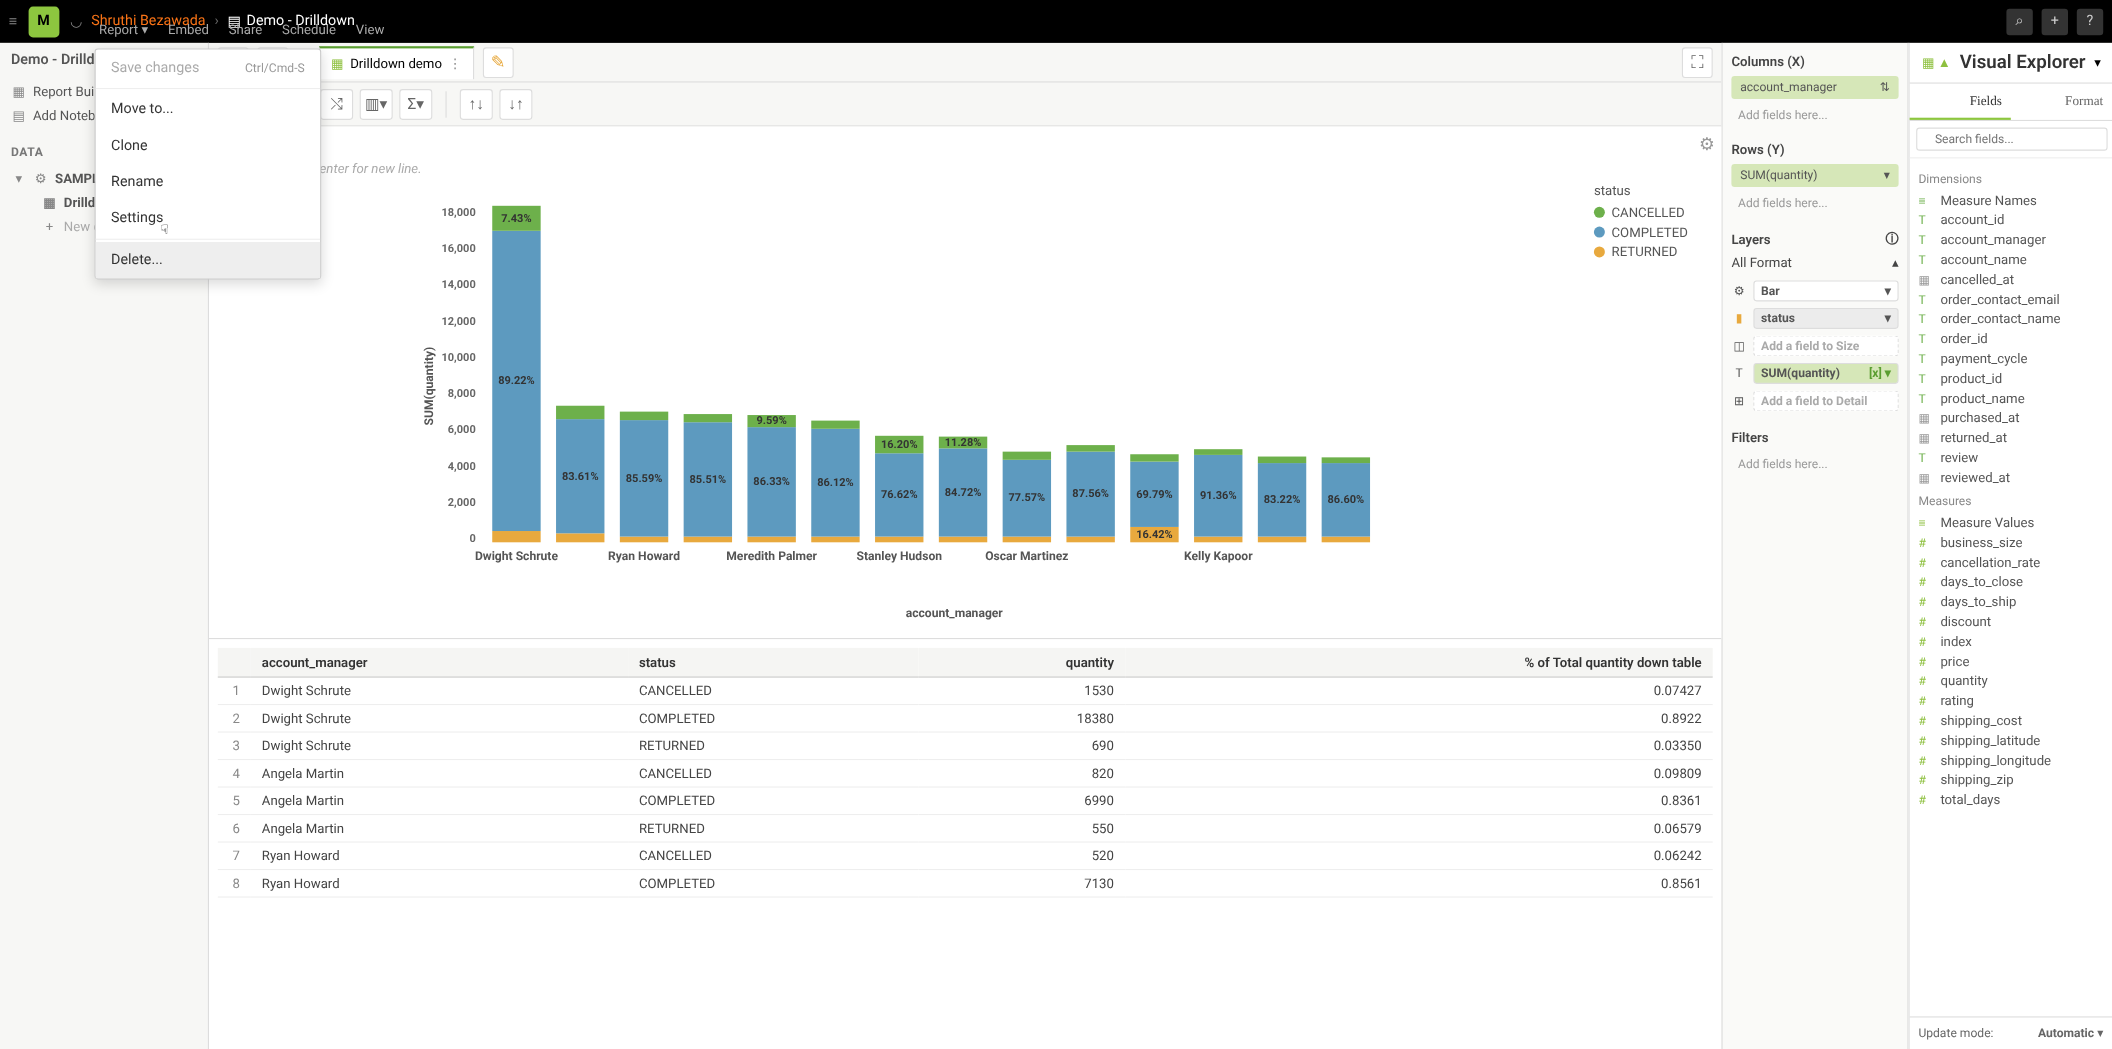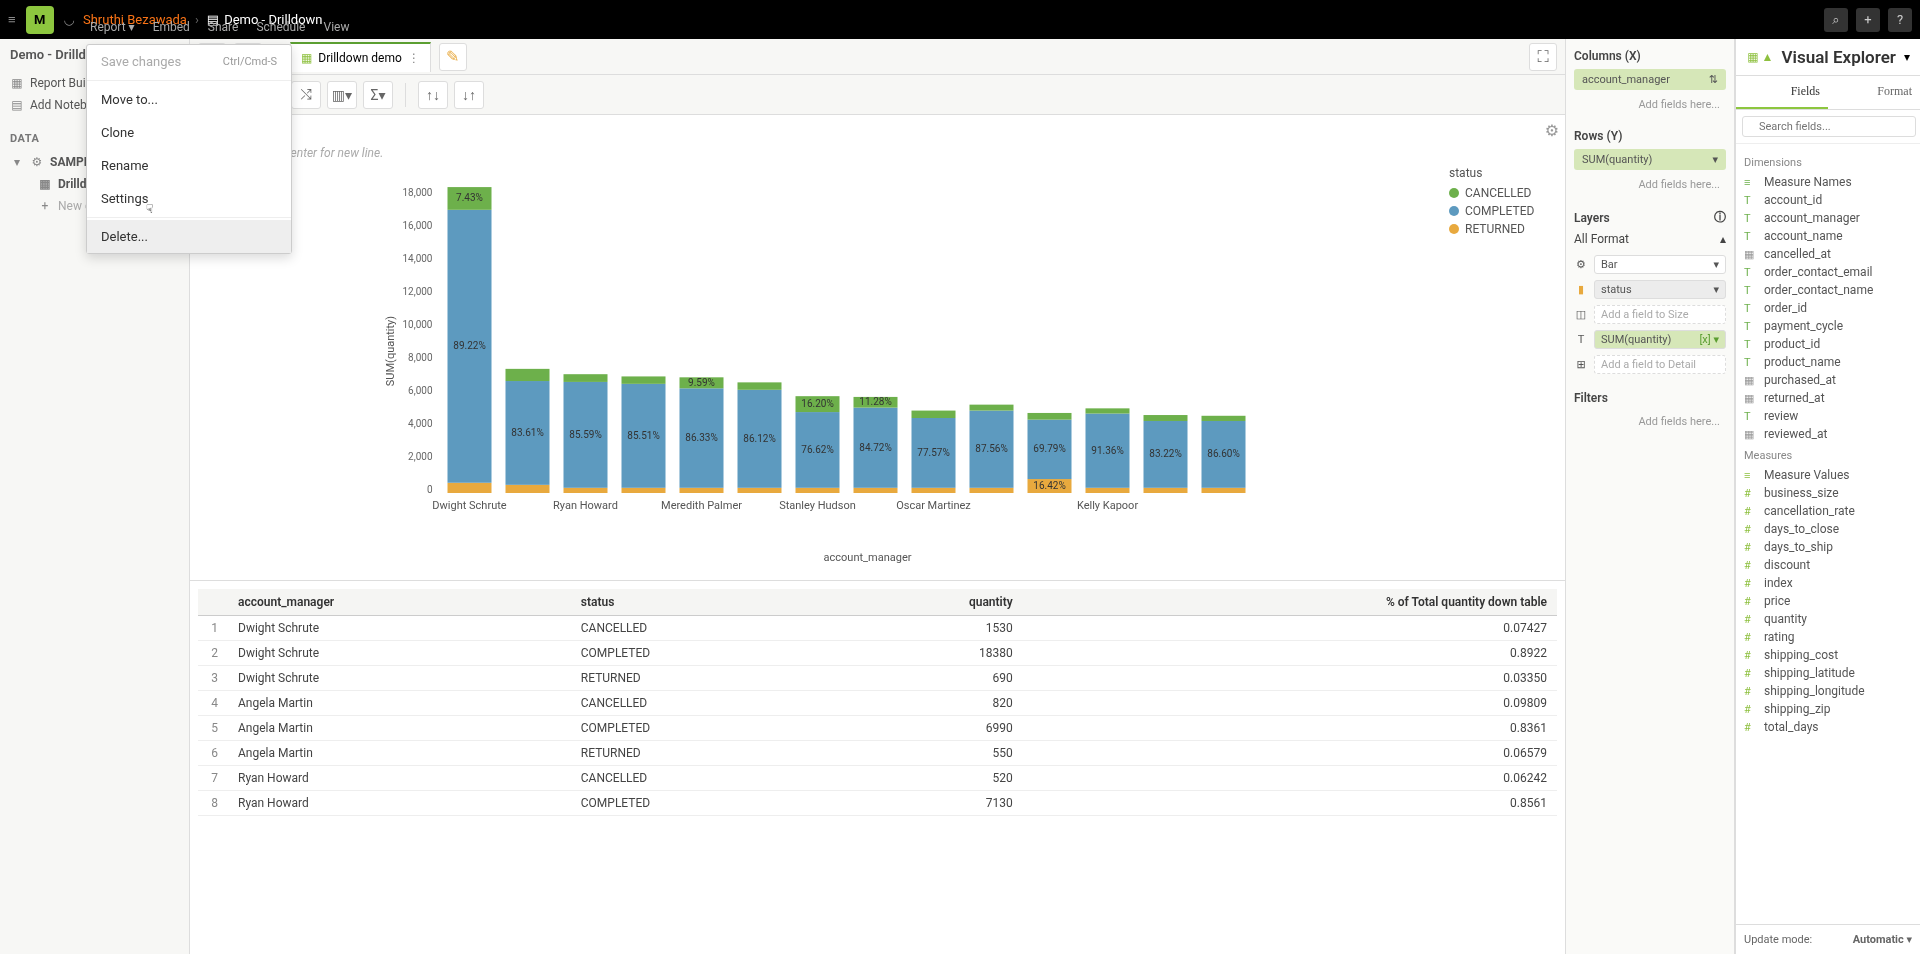--- a/index.html
+++ b/index.html
@@ -51,21 +51,21 @@
 .secondary-toolbar { height: 40px; border-bottom: 1px solid #ddd; display: flex; align-items: center; padding: 0 10px; gap: 6px; }
 .tb-btn { width: 30px; height: 28px; border: 1px solid #ddd; border-radius: 3px; display: flex; align-items: center; justify-content: center; color: #666; cursor: pointer; background: #fff; font-size: 14px; }
 .tb-sep { width: 1px; height: 24px; background: #ddd; margin: 0 6px; }
 
 
 .chart-area { padding: 10px 16px; background: #fff; }
 .chart-header { display: flex; align-items: center; gap: 10px; }
 .chart-title { font-size: 16px; font-weight: 600; }
 .chart-desc { font-size: 12px; color: #aaa; font-style: italic; margin-top: 2px; }
 .chart-body { display: flex; margin-top: 6px; }
-.chart-svg-wrap { flex: 1; position: relative; }
+.chart-svg-wrap { flex: 1; position: relative; font-weight: bold; }
 .legend { width: 100px; font-size: 12px; }
 .legend-title { color: #555; margin-bottom: 6px; }
 .legend-item { display: flex; align-items: center; gap: 6px; margin-bottom: 4px; color: #555; }
 .legend-swatch { width: 10px; height: 10px; border-radius: 50%; }
 
 svg.chart { width: 100%; height: 400px; }
 .bar-cancelled { fill: #6db04b; }
 .bar-completed { fill: #5d9abf; }
 .bar-returned { fill: #e8a93e; }
 .bar-label { font-size: 10px; fill: #333; text-anchor: middle; }
@@ -82,25 +82,25 @@
 th { text-align: left; font-weight: 600; padding: 6px 10px; border-bottom: 1px solid #ccc; color: #333; background: #f5f5f3; }
 th.num, td.num { text-align: right; }
 td { padding: 5px 10px; border-bottom: 1px solid #eee; color: #444; }
 td.rownum { text-align: right; color: #888; width: 30px; }
 
 
 .right-config { width: 170px; background: #fafaf8; border-left: 1px solid #ddd; border-right: 1px solid #ddd; padding: 10px 8px; font-size: 12px; overflow: hidden; }
 .cfg-section-title { font-weight: 600; color: #444; margin-bottom: 6px; display: flex; justify-content: space-between; align-items: center; }
 .pill-field { background: #d6e7b8; border-radius: 3px; padding: 4px 8px; font-size: 11px; margin-bottom: 4px; display: flex; justify-content: space-between; align-items: center; color: #555; }
 .pill-field.measure { background: #d6e7b8; }
-.add-field { color: #999; font-size: 11px; padding: 4px 6px; text-align: right; }
+.add-field { color: #999; font-size: 11px; padding: 4px 6px; }
 .cfg-gap { height: 14px; }
 .layer-row { display: flex; align-items: center; gap: 6px; padding: 3px 0; font-size: 11px; color: #555; }
 .layer-icon { width: 14px; height: 14px; display: flex; align-items: center; justify-content: center; }
-.layer-select { flex: 1; border: 1px solid #ddd; border-radius: 3px; padding: 2px 6px; font-size: 11px; background: #fff; display: flex; justify-content: space-between; }
+.layer-select { flex: 1; border: 1px solid #ddd; border-radius: 3px; padding: 2px 6px; font-size: 11px; background: #fff; display: flex; justify-content: space-between; font-weight: bold; }
 
 
 .fields-panel { width: 185px; background: #fff; border-left: 1px solid #ddd; display: flex; flex-direction: column; font-size: 12px; }
 .ve-header { display: flex; align-items: center; justify-content: flex-end; padding: 8px 10px; gap: 8px; border-bottom: 1px solid #ddd; }
 .ve-title { font-weight: 600; font-size: 17px; color: #333; }
 .fields-tabs { display: flex; border-bottom: 1px solid #ddd; }
 .fields-tab { flex: 1; text-align: right; padding: 8px; font-size: 12px; cursor: pointer; color: #666; font-family: Liberation Serif, serif; }
 .fields-tab.active { border-bottom: 2px solid #8dc63f; color: #333; }
 .search-row { display: flex; padding: 6px; gap: 4px; border-bottom: 1px solid #eee; }
 .search-input { flex: 1; border: 1px solid #ddd; border-radius: 3px; padding: 3px 16px; font-size: 11px; }

